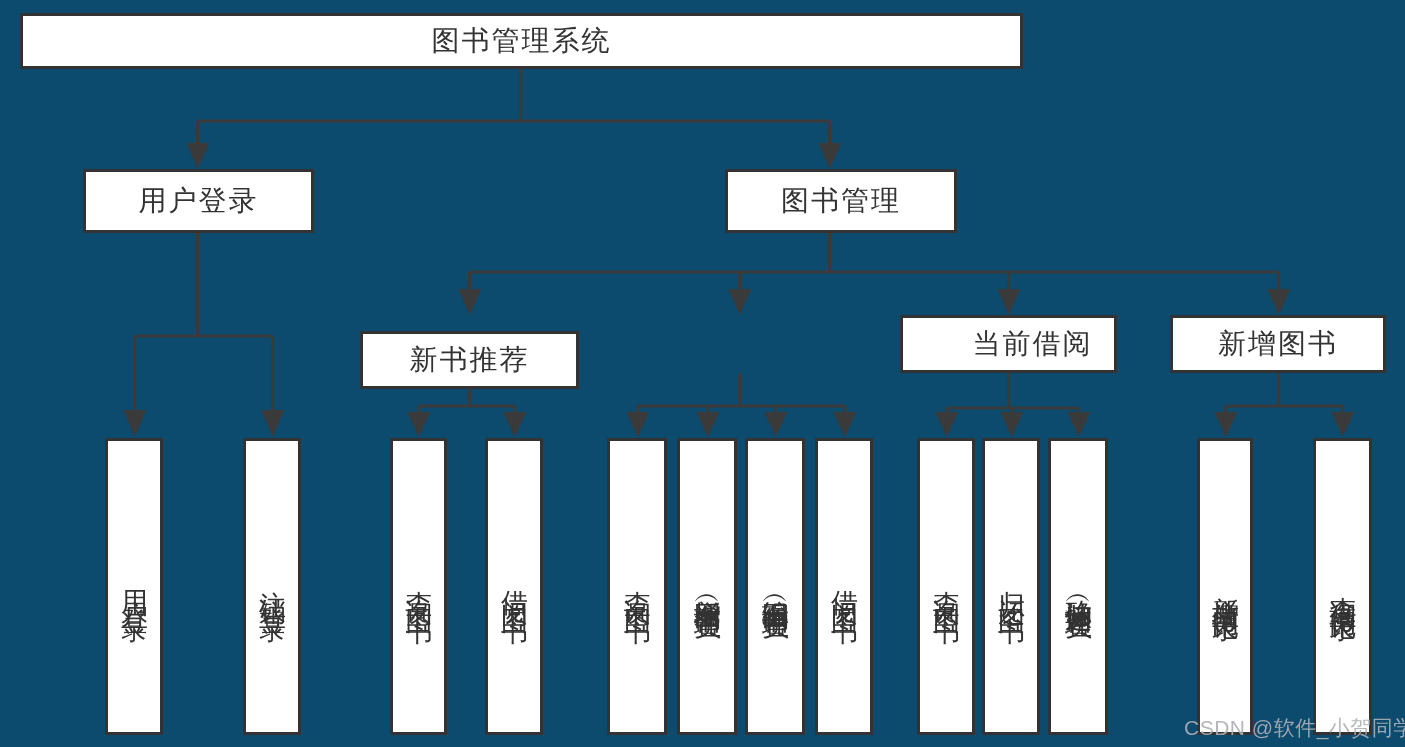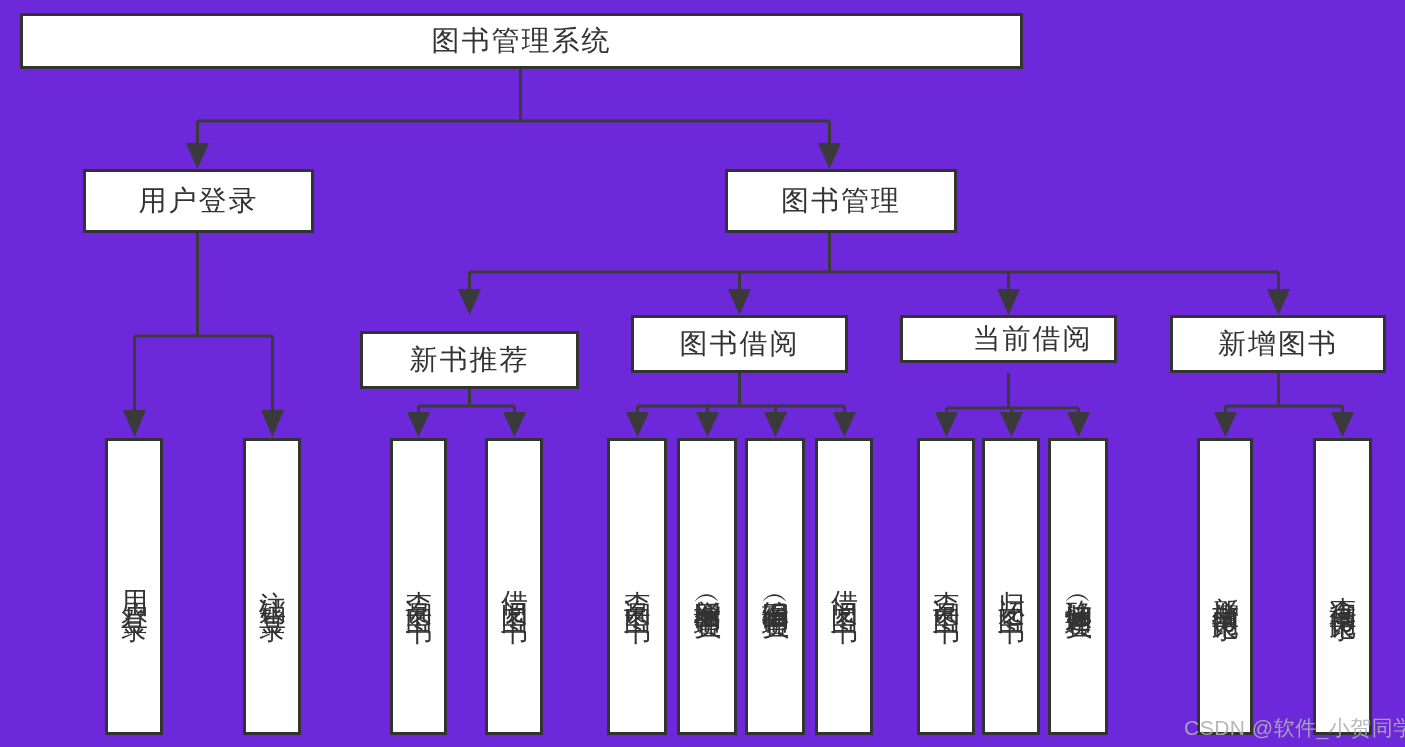--- a/index.html
+++ b/index.html
@@ -1,20 +1,20 @@
 <!DOCTYPE html>
 <html><head>
 <meta charset="utf-8">
 <style>
   html, body { margin: 0; padding: 0; background: #ffffff; }
   .canvas {
     position: relative;
     width: 1405px;
     height: 747px;
-    background: #6d28d9;
+    background: #0c4a6e;
     font-family: "Liberation Sans", "DejaVu Sans", sans-serif;
     overflow: hidden;
   }
   .box {
     position: absolute;
     box-sizing: border-box;
     border: 3px solid #333333;
     background: #ffffff;
     display: flex;
     align-items: center;
@@ -129,24 +129,21 @@
   <div class="box" style="left:83px; top:169px; width:231px; height:64px;">
     <span class="hlabel">用户登录</span>
   </div>
   <div class="box" style="left:713px; top:169px; width:232px; height:64px;margin-left:12px;">
     <span class="hlabel">图书管理</span>
   </div>
 
   <div class="box" style="left:360px; top:331px; width:219px; height:58px;">
     <span class="hlabel">新书推荐</span>
   </div>
-  <div class="box" style="left:631px; top:315px; width:217px; height:58px;">
-    <span class="hlabel">图书借阅</span>
-  </div>
-  <div class="box" style="left:900px; top:315px; width:217px; height:48px;padding-left:48px;">
+  <div class="box" style="left:900px; top:315px; width:217px; height:58px;padding-left:48px;">
     <span class="hlabel">当前借阅</span>
   </div>
   <div class="box" style="left:1170px; top:315px; width:216px; height:58px;">
     <span class="hlabel">新增图书</span>
   </div>
 
   <div class="box leaf" style="left:105px; width:58px;">
     <span class="vlabel">用户登录</span>
   </div>
   <div class="box leaf" style="left:243px; width:58px;">

